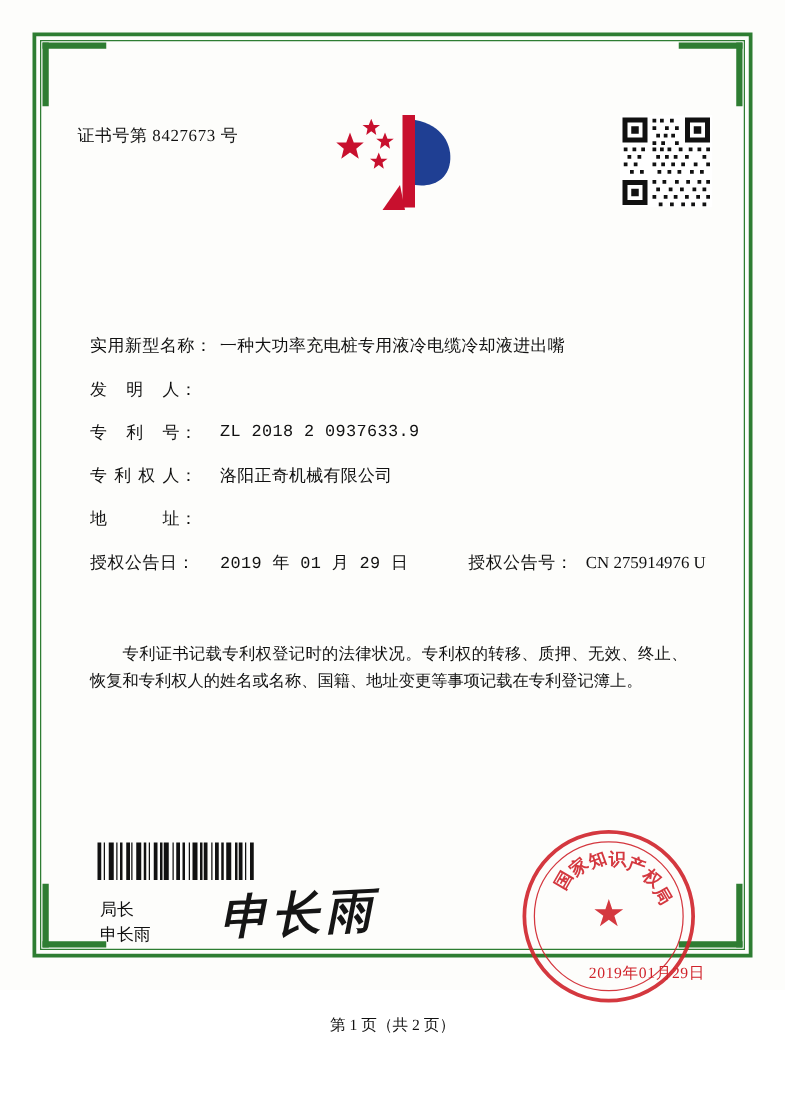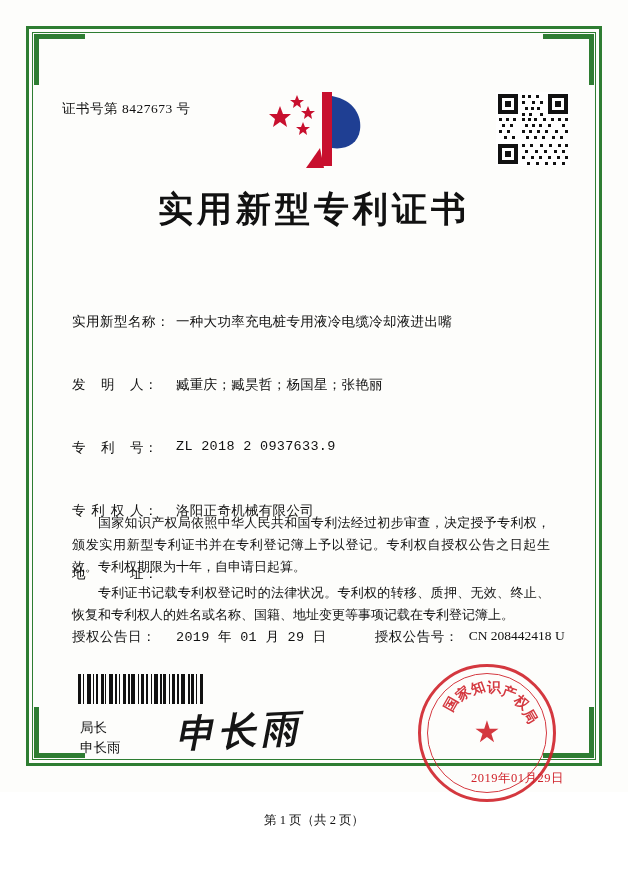--- a/index.html
+++ b/index.html
@@ -92,24 +92,23 @@
   .fields {
     position: absolute;
     left: 72px;
     top: 268px;
     width: 486px;
     font-size: 13.5px;
     color: #111;
   }
   .field-row {
     display: flex;
-    align-items: flex-start;
+    align-items: center;
     margin-bottom: 16.5px;
     white-space: nowrap;
-    margin-top: 45px;
   }
   .field-label {
     width: 104px;
     flex: 0 0 104px;
     letter-spacing: 0.5px;
   }
   .field-label.spread {
     display: flex;
     justify-content: space-between;
     padding-right: 18px;
@@ -352,36 +351,34 @@
           <rect x="69" y="64" width="3" height="3"></rect>
         <rect x="31" y="70" width="3" height="3"></rect>
           <rect x="40" y="70" width="3" height="3"></rect>
           <rect x="49" y="70" width="3" height="3"></rect>
           <rect x="57" y="70" width="3" height="3"></rect>
           <rect x="66" y="70" width="3" height="3"></rect>
       </g>
     </svg>
   </div>
 
-  <div class="title">实用新型专利证书</div>
 
   <div class="fields">
 
     <div class="field-row">
       <div class="field-label">实用新型名称：</div>
       <div class="field-value">一种大功率充电桩专用液冷电缆冷却液进出嘴</div>
     </div>
 
     <div class="field-row">
       <div class="field-label spread">
         <span>发</span>
         <span>明</span>
         <span>人：</span>
       </div>
-      <div class="field-value">臧重庆；臧昊哲；杨国星；张艳丽</div>
     </div>
 
     <div class="field-row">
       <div class="field-label spread">
         <span>专</span>
         <span>利</span>
         <span>号：</span>
       </div>
       <div class="field-value">ZL 2018 2 0937633.9</div>
     </div>
@@ -401,27 +398,26 @@
       <div class="field-label spread">
         <span>地</span>
         <span>址：</span>
       </div>
     </div>
 
     <div class="field-row two-col">
       <div class="field-label">授权公告日：</div>
       <div class="field-value">2019 年 01 月 29 日</div>
       <div class="second-label">授权公告号：</div>
-      <div class="second-value">CN 208442418 U</div>
+      <div class="second-value">CN 275914976 U</div>
     </div>
 
   </div>
 
   <div class="paragraphs">
-    <p>国家知识产权局依照中华人民共和国专利法经过初步审查，决定授予专利权，颁发实用新型专利证书并在专利登记簿上予以登记。专利权自授权公告之日起生效。专利权期限为十年，自申请日起算。</p>
     <p>专利证书记载专利权登记时的法律状况。专利权的转移、质押、无效、终止、恢复和专利权人的姓名或名称、国籍、地址变更等事项记载在专利登记簿上。</p>
   </div>
 
   <div class="barcode">
     <i style="width:3px"></i>
       <i style="width:2px;background:transparent"></i>
     <i style="width:1px"></i>
       <i style="width:3px;background:transparent"></i>
     <i style="width:4px"></i>
       <i style="width:2px;background:transparent"></i>

